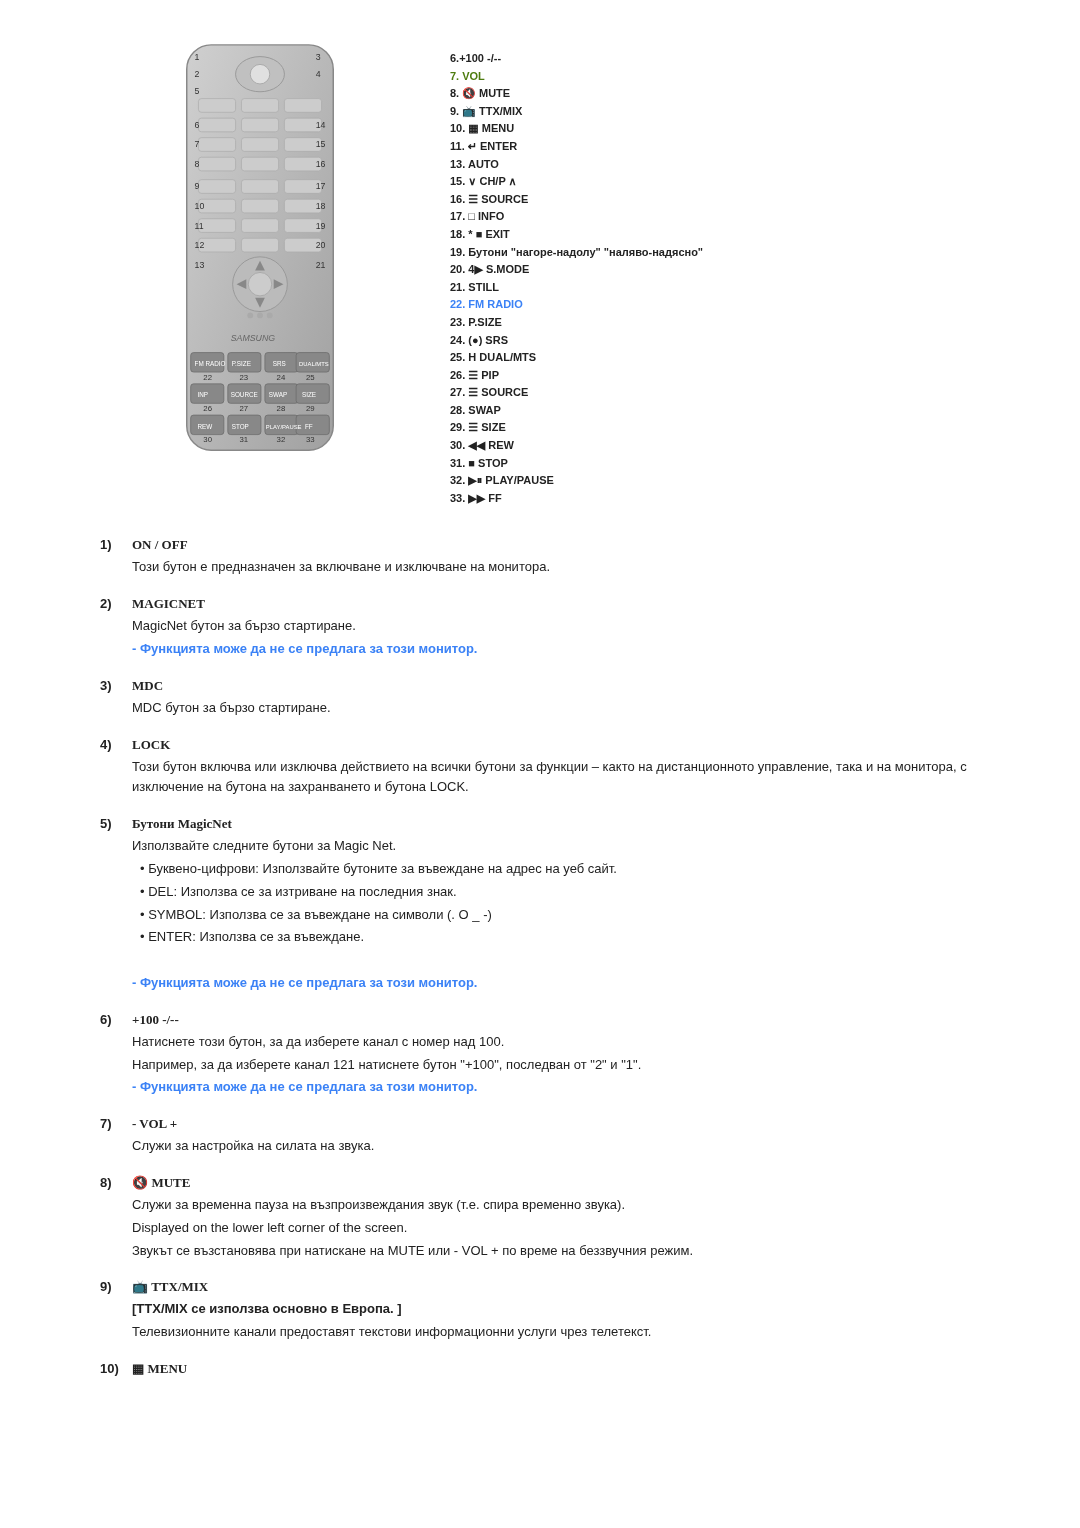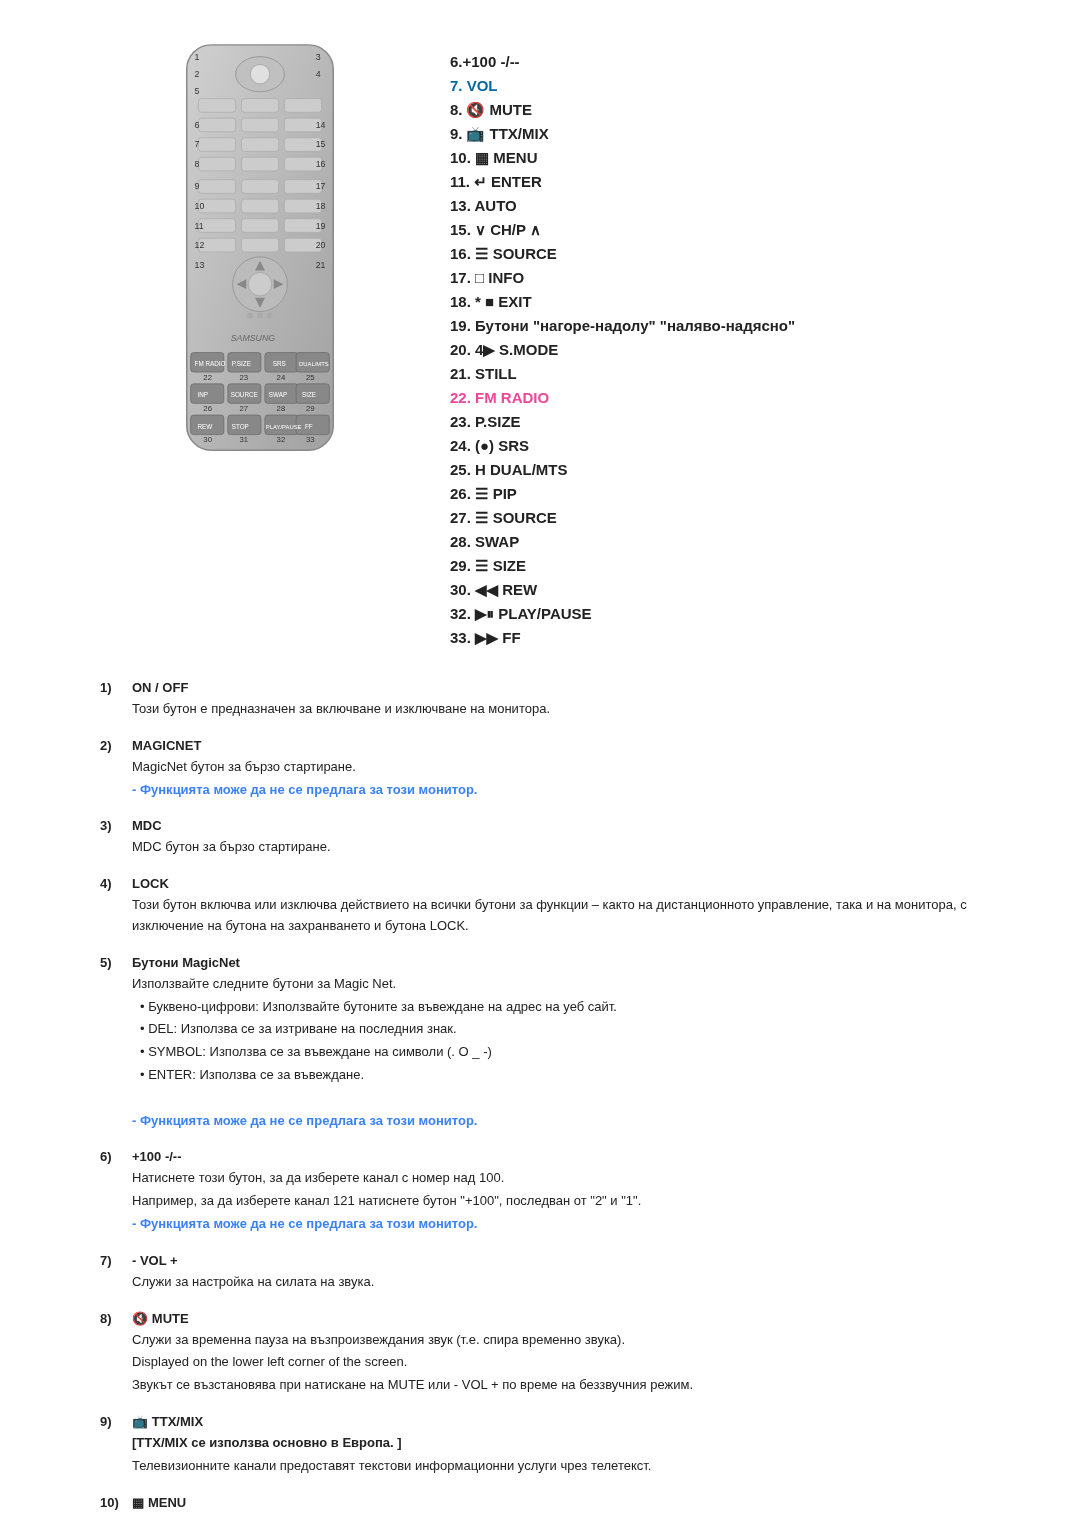--- a/index.html
+++ b/index.html
@@ -32,21 +32,21 @@
       justify-content: center;
       align-items: flex-start;
       margin-right: 30px;
       margin-left: 60px;
     }
     
     
     .right-panel {
       flex: 1;
       padding-top: 10px;
-      font-size: 15px;
+      font-size: 11px;
       line-height: 1.7;
     }
     .right-panel p {
       margin: 0;
       line-height: 1.6;
     }
     
     
     .descriptions {
       width: 100%;
@@ -60,20 +60,21 @@
       align-items: baseline;
       margin-bottom: 4px;
     }
     .desc-item .num {
       font-weight: bold;
       margin-right: 8px;
       min-width: 24px;
     }
     .desc-item .title {
       font-weight: bold;
+      font-family: Liberation Serif, serif;
     }
     .desc-item .body {
       padding-left: 32px;
       line-height: 1.6;
       color: #222;
     }
     .desc-item .body p {
       margin-bottom: 2px;
     }
     .desc-item .warning {
@@ -228,42 +229,43 @@
 
         <text x="47" y="412" font-size="8" fill="#333">30</text>
         <text x="84" y="412" font-size="8" fill="#333">31</text>
         <text x="122" y="412" font-size="8" fill="#333">32</text>
         <text x="152" y="412" font-size="8" fill="#333">33</text>
       </svg>
     </div>
 
     <div class="right-panel">
       <p><strong>6.+100 -/--</strong></p>
-      <p><strong style="color:#0369a1;">7. VOL</strong></p>
+      <p><strong style="color:#4d7c0f;">7. VOL</strong></p>
       <p><strong>8. 🔇 MUTE</strong></p>
       <p><strong>9. 📺 TTX/MIX</strong></p>
       <p><strong>10. ▦ MENU</strong></p>
       <p><strong>11. ↵ ENTER</strong></p>
       <p><strong>13. AUTO</strong></p>
       <p><strong>15. ∨ CH/P ∧</strong></p>
       <p><strong>16. ☰ SOURCE</strong></p>
       <p><strong>17. □ INFO</strong></p>
       <p><strong>18. * ■ EXIT</strong></p>
       <p><strong>19. Бутони "нагоре-надолу" "наляво-надясно"</strong></p>
       <p><strong>20. 4▶ S.MODE</strong></p>
       <p><strong>21. STILL</strong></p>
-      <p><strong style="color:#ec4899;">22. FM RADIO</strong></p>
+      <p><strong style="color:#3b82f6;">22. FM RADIO</strong></p>
       <p><strong>23. P.SIZE</strong></p>
       <p><strong>24. (●) SRS</strong></p>
       <p><strong>25. H DUAL/MTS</strong></p>
       <p><strong>26. ☰ PIP</strong></p>
       <p><strong>27. ☰ SOURCE</strong></p>
       <p><strong>28. SWAP</strong></p>
       <p><strong>29. ☰ SIZE</strong></p>
       <p><strong>30. ◀◀ REW</strong></p>
+      <p><strong>31. ■ STOP</strong></p>
       <p><strong>32. ▶⏸ PLAY/PAUSE</strong></p>
       <p><strong>33. ▶▶ FF</strong></p>
     </div>
   </div>
 
   <div class="descriptions">
 
     <div class="desc-item">
       <div class="title-line">
         <span class="num">1)</span>

